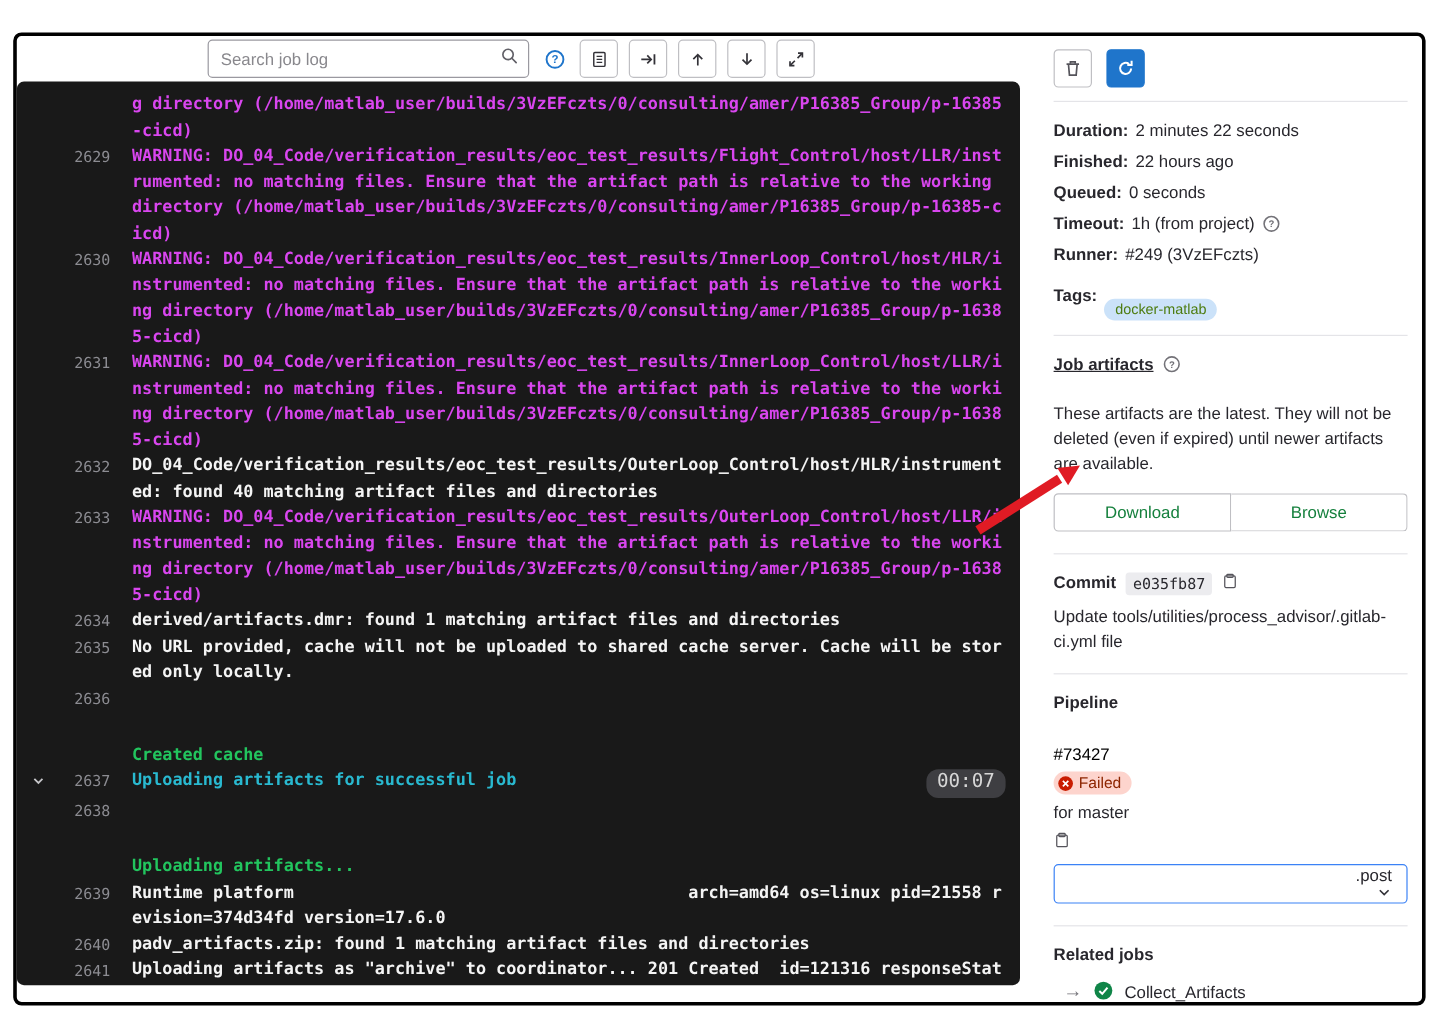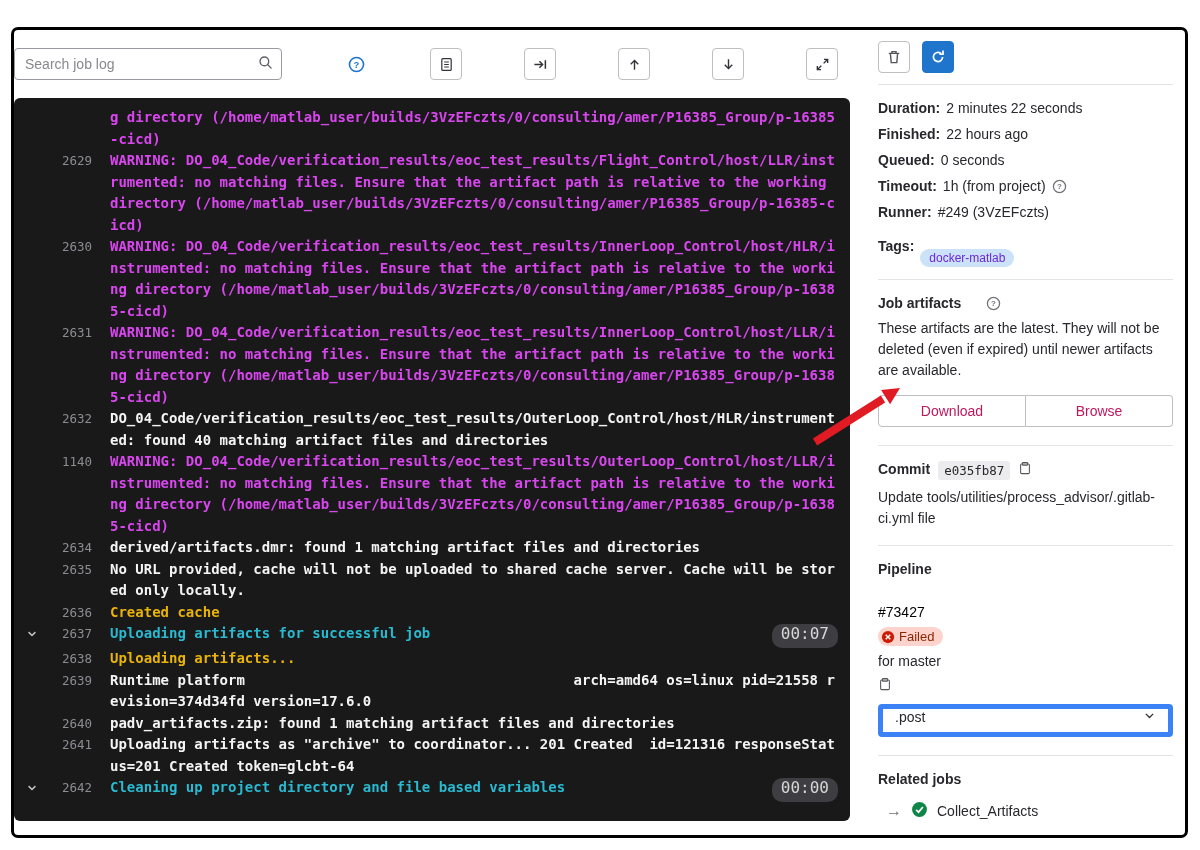--- a/index.html
+++ b/index.html
@@ -2,71 +2,71 @@
 <html><head>
 <meta charset="utf-8">
 <style>
   * { margin:0; padding:0; box-sizing:border-box; }
   html,body { width:1200px; height:850px; background:#fff; font-family:"Liberation Sans",sans-serif; position:relative; overflow:hidden; }
 
   .frame { position:absolute; left:11px; top:27px; width:1177px; height:811px; border:3px solid #000; border-radius:7px; background:#fff; display:flex; overflow:hidden; }
 
   
   .main { width:836px; display:flex; flex-direction:column; }
-  .toolbar { height:68px; display:flex; align-items:center; justify-content:space-between; gap:9px; padding-right:12px; flex-shrink:0; }
+  .toolbar { height:38px; display:flex; align-items:center; justify-content:center; gap:9px; padding-right:12px; flex-shrink:0; }
   .search-box { display:flex; align-items:center; width:268px; height:32px; border:1px solid #9a99a0; border-radius:4px; background:#fff; padding:0 8px 0 10px; }
   .search-box input { border:none; outline:none; flex:1; font-size:14px; color:#55545b; font-family:"Liberation Sans",sans-serif; }
   .search-box input::placeholder { color:#89888d; }
   .icon-btn { width:32px; height:32px; border:1px solid #bfbfc3; border-radius:4px; background:#fff; display:flex; align-items:center; justify-content:center; cursor:pointer; flex-shrink:0; }
   .icon-plain { width:24px; height:24px; border:none; background:transparent; display:flex; align-items:center; justify-content:center; cursor:pointer; flex-shrink:0; }
 
   
   .log { flex:1; background:#191919; border-radius:6px; margin-bottom:14px; padding:9px 12px 9px 0; font-family:"DejaVu Sans Mono",monospace; font-size:14px; line-height:21.5px; overflow:hidden; }
   .log-line { display:flex; align-items:flex-start; }
   .chev { width:36px; display:flex; justify-content:center; padding-top:5px; flex-shrink:0; }
   .lnum { width:42px; flex-shrink:0; text-align:right; color:#8c8c92; font-size:12.5px; line-height:21.5px; cursor:pointer; }
   .ltext { flex:1; padding-left:18px; white-space:pre-wrap; word-break:break-all; font-weight:600; }
   .c-warning { color:#d946ef; }
   .c-text { color:#f4f4f4; }
-  .c-green { color:#eab308; }
+  .c-green { color:#22c55e;margin-top:47px; }
   .c-section { color:#29b9d0; cursor:pointer; }
   .dur { flex-shrink:0; margin-left:10px; margin-top:1px; background:#3e3e42; color:#d6d6d6; border-radius:10px; padding:0 9px; height:24px; line-height:20px; font-size:16px; font-family:"DejaVu Sans Mono",monospace; }
 
   
   .sidebar { flex:1; padding:0 12px 0 28px; font-size:14px; color:#28272d; }
   .sb-toolbar { height:54px; display:flex; align-items:center; gap:12px; }
   .sb-btn { width:32px; height:32px; border:1px solid #bfbfc3; border-radius:4px; background:#fff; display:flex; align-items:center; justify-content:center; cursor:pointer; }
   .sb-btn.primary { background:#1f75cb; border-color:#1f75cb; }
   .divider { border-top:1px solid #e4e4e8; }
 
   .details { padding:10px 0 12px; }
   .detail-row { display:flex; align-items:center; gap:6px; min-height:26px; }
   .detail-label { font-weight:700; }
-  .tag-badge { background:#cbe2f9; color:#6d28d9; border-radius:10px; padding:2px 9px; font-size:12px;margin-top:24px; }
+  .tag-badge { background:#cbe2f9; color:#4d7c0f; border-radius:10px; padding:2px 9px; font-size:12px;margin-top:24px; }
   .help { display:inline-flex; align-items:center; cursor:pointer; }
 
-  .section-title { font-weight:700; margin:15px 0 7px; display:flex; align-items:center; gap:25px; }
+  .section-title { font-weight:700; margin:15px 0 23px; display:flex; align-items:center; gap:8px;text-decoration:underline; }
   .artifacts-desc { line-height:21px; }
   .btn-group { display:flex; margin:14px 0 18px; }
-  .btn-group button { flex:1; height:32px; background:#fff; border:1px solid #bfbfc3; font-size:14px; color:#be185d; font-family:"Liberation Sans",sans-serif; cursor:pointer; }
+  .btn-group button { flex:1; height:32px; background:#fff; border:1px solid #bfbfc3; font-size:14px; color:#15803d; font-family:"Liberation Sans",sans-serif; cursor:pointer; }
   .btn-group button:first-child { border-radius:4px 0 0 4px; }
   .btn-group button:last-child { border-radius:0 4px 4px 0; border-left:none; }
 
   .commit-row { display:flex; align-items:flex-start; gap:8px; margin:15px 0 7px; }
   .commit-label { font-weight:700; }
   .commit-sha { font-family:"DejaVu Sans Mono",monospace; font-size:12.5px; background:#ececef; border-radius:3px; padding:2px 6px; cursor:pointer; }
   .commit-msg { line-height:21px; margin-bottom:16px; }
 
   .pipeline-row { display:flex; align-items:flex-start; gap:7px; margin:15px 0 8px; flex-wrap:wrap;flex-direction:column; }
   .pipeline-label { font-weight:700; }
   .pipeline-id { color:#000000; cursor:pointer;margin-top:20px; }
   .failed-badge { display:inline-flex; align-items:center; gap:4px; background:#fdd4cd; color:#8d2500; border-radius:11px; padding:2px 9px 2px 3px; font-size:13px; }
   .copy-row { margin:2px 0 10px; }
   .copy-icon { cursor:pointer; display:inline-flex; }
-  .stage-select { display:flex; justify-content:space-between; align-items:flex-start; height:33px; border:5px solid #3b82f6; border-radius:4px; background:#fff; padding:0 12px; margin:4px 0 18px; cursor:pointer; }
+  .stage-select { display:flex; justify-content:space-between; align-items:flex-end; height:33px; border:1px solid #3b82f6; border-radius:4px; background:#fff; padding:0 12px; margin:4px 0 18px; cursor:pointer;flex-direction:column; }
 
   .related-title { font-weight:700; margin:15px 0 14px; }
   .related-item { display:flex; align-items:center; gap:9px; padding-left:8px; }
   .rel-arrow { color:#737278; font-size:16px; }
   .rel-name { cursor:pointer; }
 
   .red-arrow { position:absolute; left:795px; top:372px; z-index:20; pointer-events:none; }
 </style>
 </head>
 <body>
@@ -150,21 +150,21 @@
             <span class="lnum">2631</span>
             <span class="ltext c-warning">WARNING: DO_04_Code/verification_results/eoc_test_results/InnerLoop_Control/host/LLR/instrumented: no matching files. Ensure that the artifact path is relative to the working directory (/home/matlab_user/builds/3VzEFczts/0/consulting/amer/P16385_Group/p-16385-cicd)</span>
           </div>
           <div class="log-line">
             <span class="chev"></span>
             <span class="lnum">2632</span>
             <span class="ltext c-text">DO_04_Code/verification_results/eoc_test_results/OuterLoop_Control/host/HLR/instrumented: found 40 matching artifact files and directories</span>
           </div>
           <div class="log-line">
             <span class="chev"></span>
-            <span class="lnum">1140</span>
+            <span class="lnum">2633</span>
             <span class="ltext c-warning">WARNING: DO_04_Code/verification_results/eoc_test_results/OuterLoop_Control/host/LLR/instrumented: no matching files. Ensure that the artifact path is relative to the working directory (/home/matlab_user/builds/3VzEFczts/0/consulting/amer/P16385_Group/p-16385-cicd)</span>
           </div>
           <div class="log-line">
             <span class="chev"></span>
             <span class="lnum">2634</span>
             <span class="ltext c-text">derived/artifacts.dmr: found 1 matching artifact files and directories</span>
           </div>
           <div class="log-line">
             <span class="chev"></span>
             <span class="lnum">2635</span>

